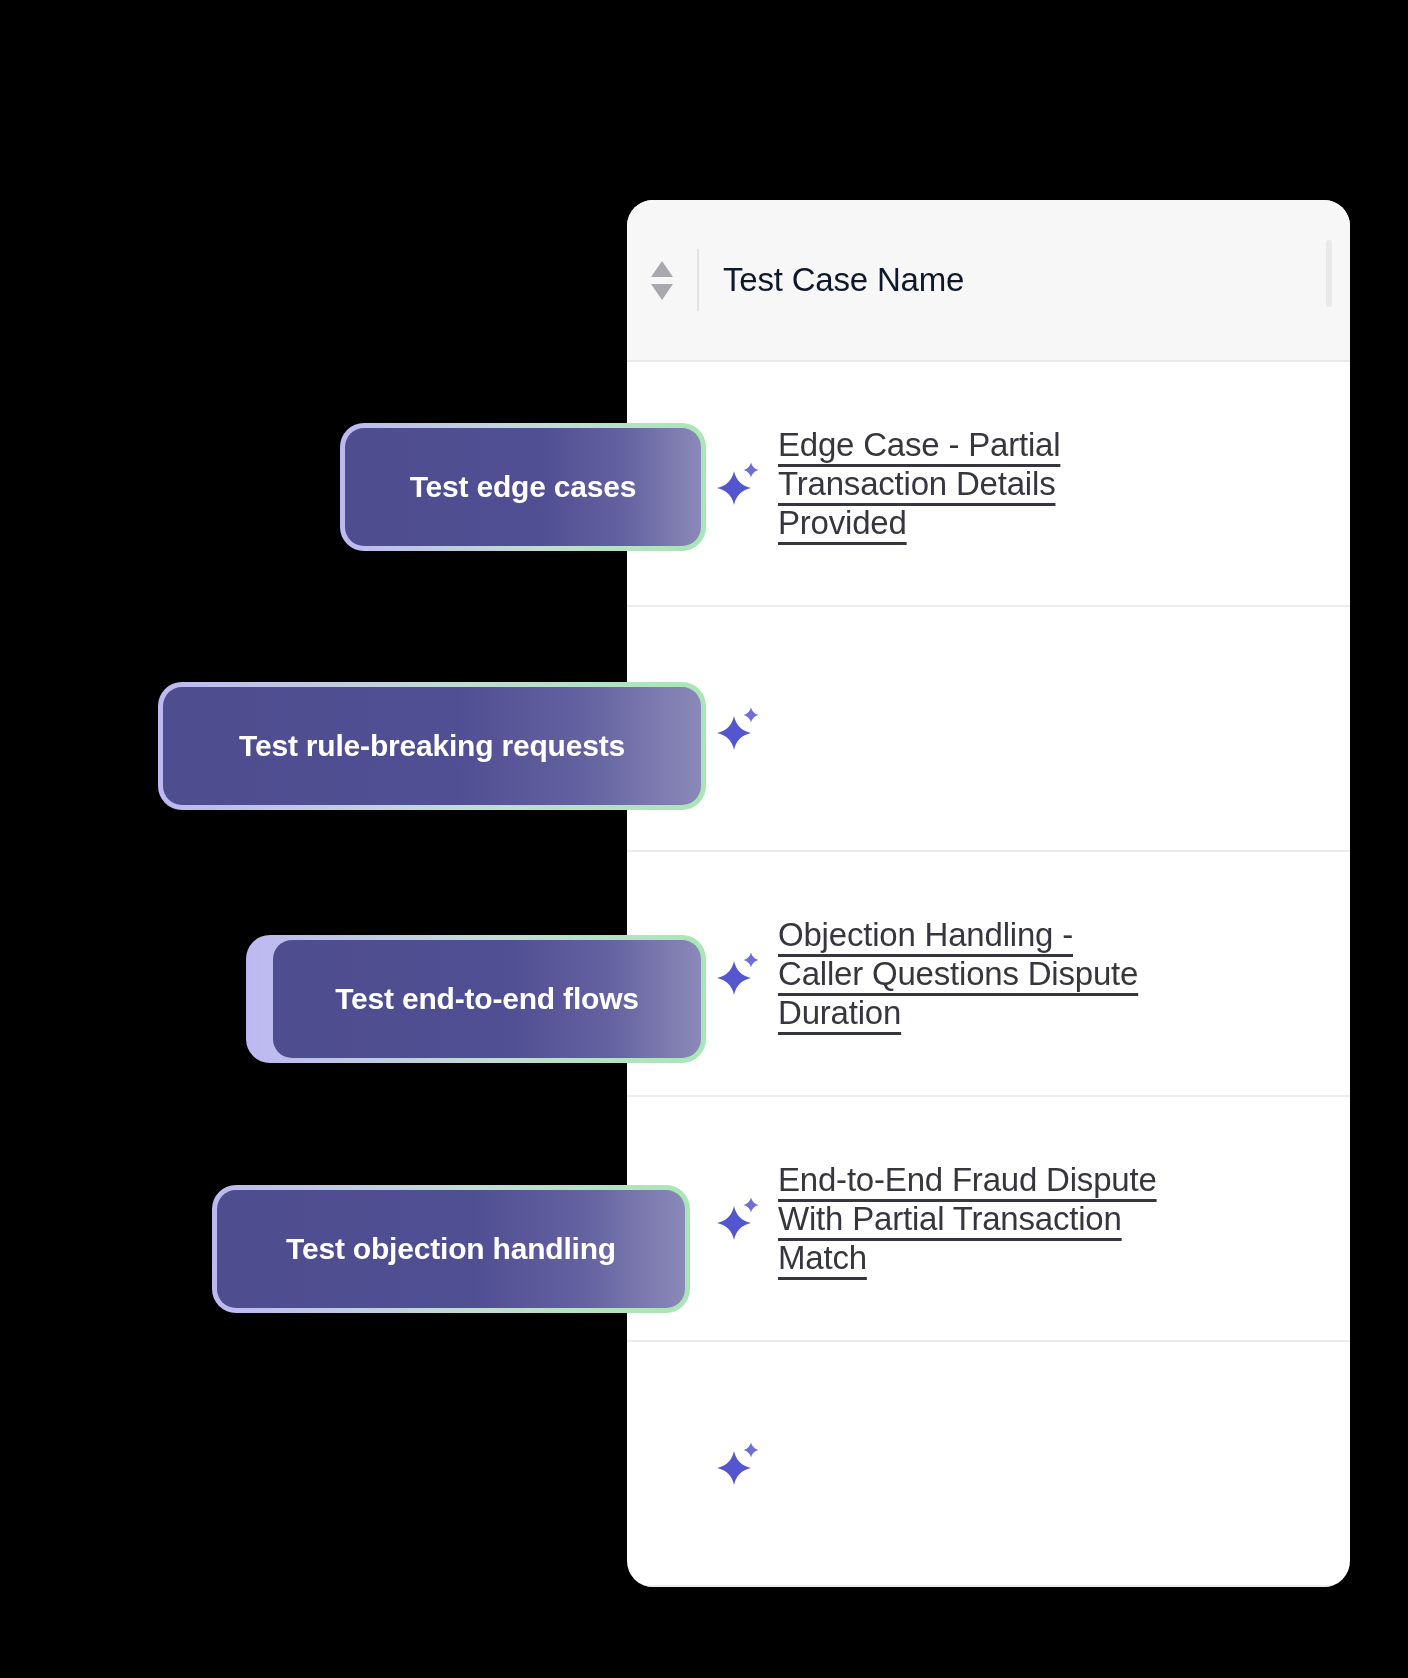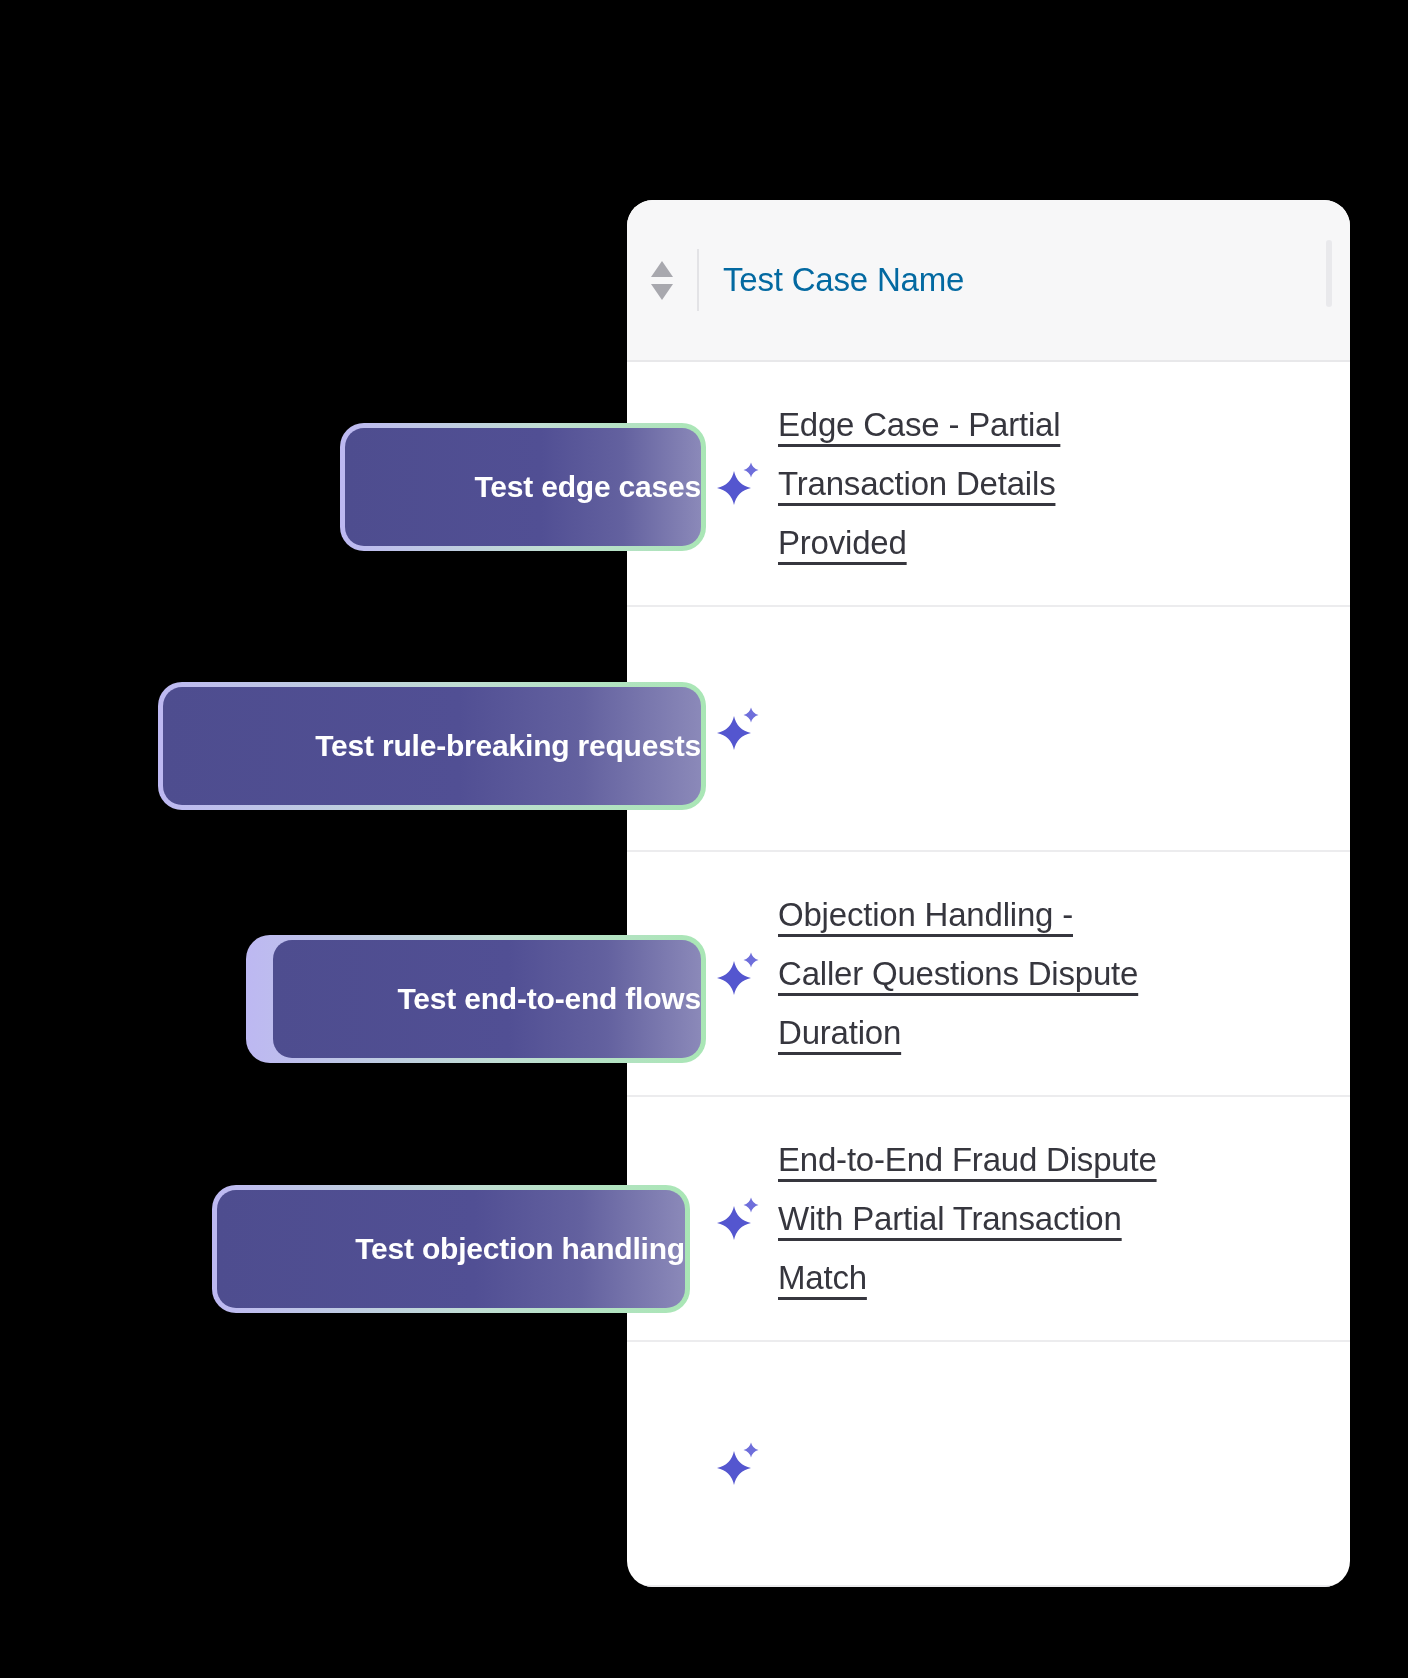--- a/index.html
+++ b/index.html
@@ -49,21 +49,21 @@
     border-right: 11px solid transparent;
     border-top: 16px solid #a8a8ae;
   }
   .header-vdivider {
     width: 2px; height: 62px;
     background: #e3e3e6;
   }
   .header-label {
     margin-left: 24px;
     font-size: 33px;
-    color: #0369a1;
+    color: #0f172a;
     letter-spacing: -0.2px;
   }
 
   .row {
     height: 245px;
     display: flex;
     align-items: center;
     border-bottom: 2px solid #ececee;
     box-sizing: border-box;
   }
@@ -73,21 +73,21 @@
     padding-left: 88px;
     box-sizing: border-box;
     display: flex;
     align-items: center;
   }
   .sparkle-col svg { width: 46px; height: 46px; }
   .case-link {
     flex: 1;
     margin-right: 40px;
     font-size: 33px;
-    line-height: 59px;
+    line-height: 39px;
     color: #36363e;
     letter-spacing: -0.2px;
     text-decoration: underline;
     text-decoration-thickness: 2.5px;
     text-underline-offset: 8px;
     white-space: pre-line;
     cursor: pointer;
   }
 
   .scroll-thumb {
@@ -108,21 +108,21 @@
     background: linear-gradient(90deg, #bdb8f2 0%, #c0ddd3 55%, #a9e6b5 100%);
     box-sizing: border-box;
     cursor: pointer;
   }
   .anno-btn .inner {
     width: 100%; height: 100%;
     border-radius: 19px;
     background: linear-gradient(90deg, #4e4d8f 0%, #514f94 55%, #63619f 78%, #8b89b9 100%);
     display: flex;
     align-items: center;
-    justify-content: flex-end;
+    justify-content: center;
     box-sizing: border-box;
   }
   .anno-btn .label {
     color: #ffffff;
     font-size: 30px;
     font-weight: bold;
     letter-spacing: -0.2px;
   }
   .btn-1 { left: 340px; top: 423px; width: 366px; height: 128px; }
   .btn-2 { left: 158px; top: 682px; width: 548px; height: 128px; }

